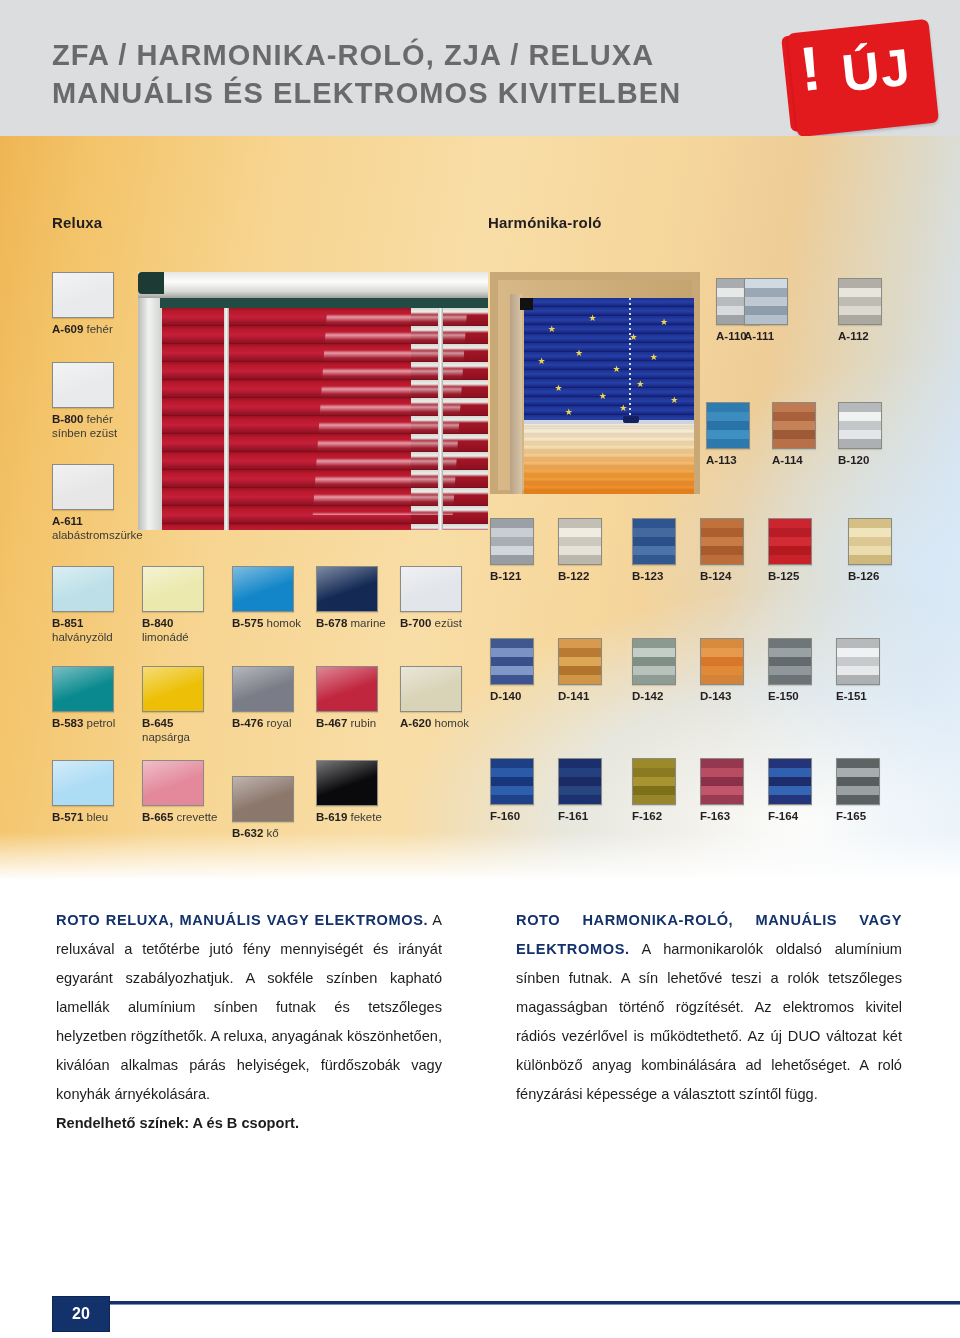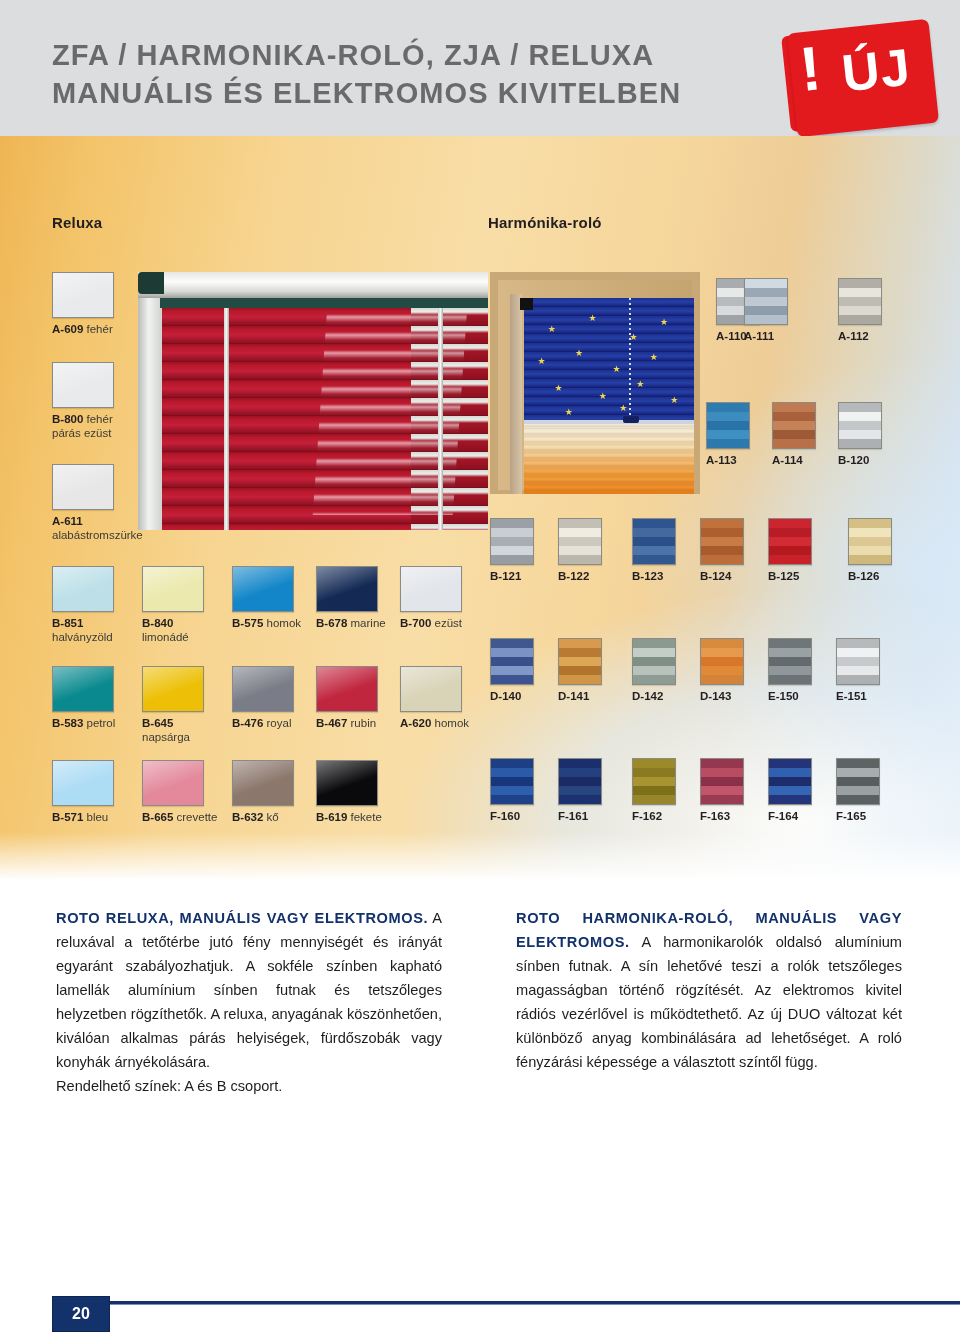--- a/index.html
+++ b/index.html
@@ -135,29 +135,29 @@
   .sw .cap .l2{display:block;font-weight:normal;color:#3a3a38;}
 
   
   .chip-plain{width:62px;height:46px;}
   
   .chip-striped{width:44px;height:47px;}
 
   
   .copy{
     position:absolute;z-index:6;width:386px;
-    color:#1d1d1b;font-size:14.6px;line-height:24px;
+    color:#1d1d1b;font-size:14.6px;line-height:29px;
     text-align:justify;
   }
   .copy .lead{
     color:#13316b;font-weight:bold;letter-spacing:.6px;
   }
   #copy-left{left:56px;top:906px;}
   #copy-right{left:516px;top:906px;}
-  .copy .last{display:block;margin-top:0;text-align:left;}
+  .copy .last{display:block;margin-top:0;text-align:left;font-weight:bold;}
 
   
   #footer-rule{
     position:absolute;left:52px;top:1301px;width:908px;height:3px;
     background:#13316b;z-index:6;
   }
   #footer-rule:after{
     content:"";position:absolute;left:0;top:3px;width:100%;height:1px;background:#7d8fb3;
   }
   #page-num{
@@ -232,21 +232,21 @@
   </div>
 </div>
 
 <div id="reluxa-layer">
     <div class="sw" style="left: 52px; top: 272px;">
       <div class="chip chip-plain" style="background: linear-gradient(160deg, rgba(255, 255, 255, 0.45) 0%, rgba(255, 255, 255, 0) 55%), rgb(233, 234, 236);"></div>
       <div class="cap"><b>A-609</b><span> fehér</span></div>
     </div>
     <div class="sw" style="left: 52px; top: 362px;">
       <div class="chip chip-plain" style="background: linear-gradient(160deg, rgba(255, 255, 255, 0.45) 0%, rgba(255, 255, 255, 0) 55%), rgb(233, 234, 236);"></div>
-      <div class="cap"><b>B-800</b><span> fehér</span><span class="l2">párás ezüst</span></div>
+      <div class="cap"><b>B-800</b><span> fehér</span><span class="l2">sínben ezüst</span></div>
     </div>
     <div class="sw" style="left: 52px; top: 464px;">
       <div class="chip chip-plain" style="background: linear-gradient(160deg, rgba(255, 255, 255, 0.45) 0%, rgba(255, 255, 255, 0) 55%), rgb(230, 231, 230);"></div>
       <div class="cap"><b>A-611</b><span class="l2">alabástromszürke</span></div>
     </div>
     <div class="sw" style="left: 52px; top: 566px;">
       <div class="chip chip-plain" style="background: linear-gradient(160deg, rgba(255, 255, 255, 0.45) 0%, rgba(255, 255, 255, 0) 55%), rgb(189, 224, 232);"></div>
       <div class="cap"><b>B-851</b><span class="l2">halványzöld</span></div>
     </div>
     <div class="sw" style="left: 142px; top: 566px;">
@@ -286,21 +286,21 @@
       <div class="cap"><b>A-620</b><span> homok</span></div>
     </div>
     <div class="sw" style="left: 52px; top: 760px;">
       <div class="chip chip-plain" style="background: linear-gradient(160deg, rgba(255, 255, 255, 0.45) 0%, rgba(255, 255, 255, 0) 55%), rgb(173, 220, 245);"></div>
       <div class="cap"><b>B-571</b><span> bleu</span></div>
     </div>
     <div class="sw" style="left: 142px; top: 760px; text-align: center;">
       <div class="chip chip-plain" style="background: linear-gradient(160deg, rgba(255, 255, 255, 0.45) 0%, rgba(255, 255, 255, 0) 55%), rgb(227, 137, 155);"></div>
       <div class="cap"><b>B-665</b><span> crevette</span></div>
     </div>
-    <div class="sw" style="left: 232px; top: 760px;">
+    <div class="sw" style="left: 232px; top: 776px;">
       <div class="chip chip-plain" style="background: linear-gradient(160deg, rgba(255, 255, 255, 0.45) 0%, rgba(255, 255, 255, 0) 55%), rgb(139, 119, 108);"></div>
       <div class="cap"><b>B-632</b><span> kő</span></div>
     </div>
     <div class="sw" style="left: 316px; top: 760px;">
       <div class="chip chip-plain" style="background: linear-gradient(160deg, rgba(255, 255, 255, 0.45) 0%, rgba(255, 255, 255, 0) 55%), rgb(10, 10, 12);"></div>
       <div class="cap"><b>B-619</b><span> fekete</span></div>
     </div>
   </div>
 <div id="harmonika-layer">
     <div class="sw" style="left: 686px; top: 278px; margin-left: 30px;">

